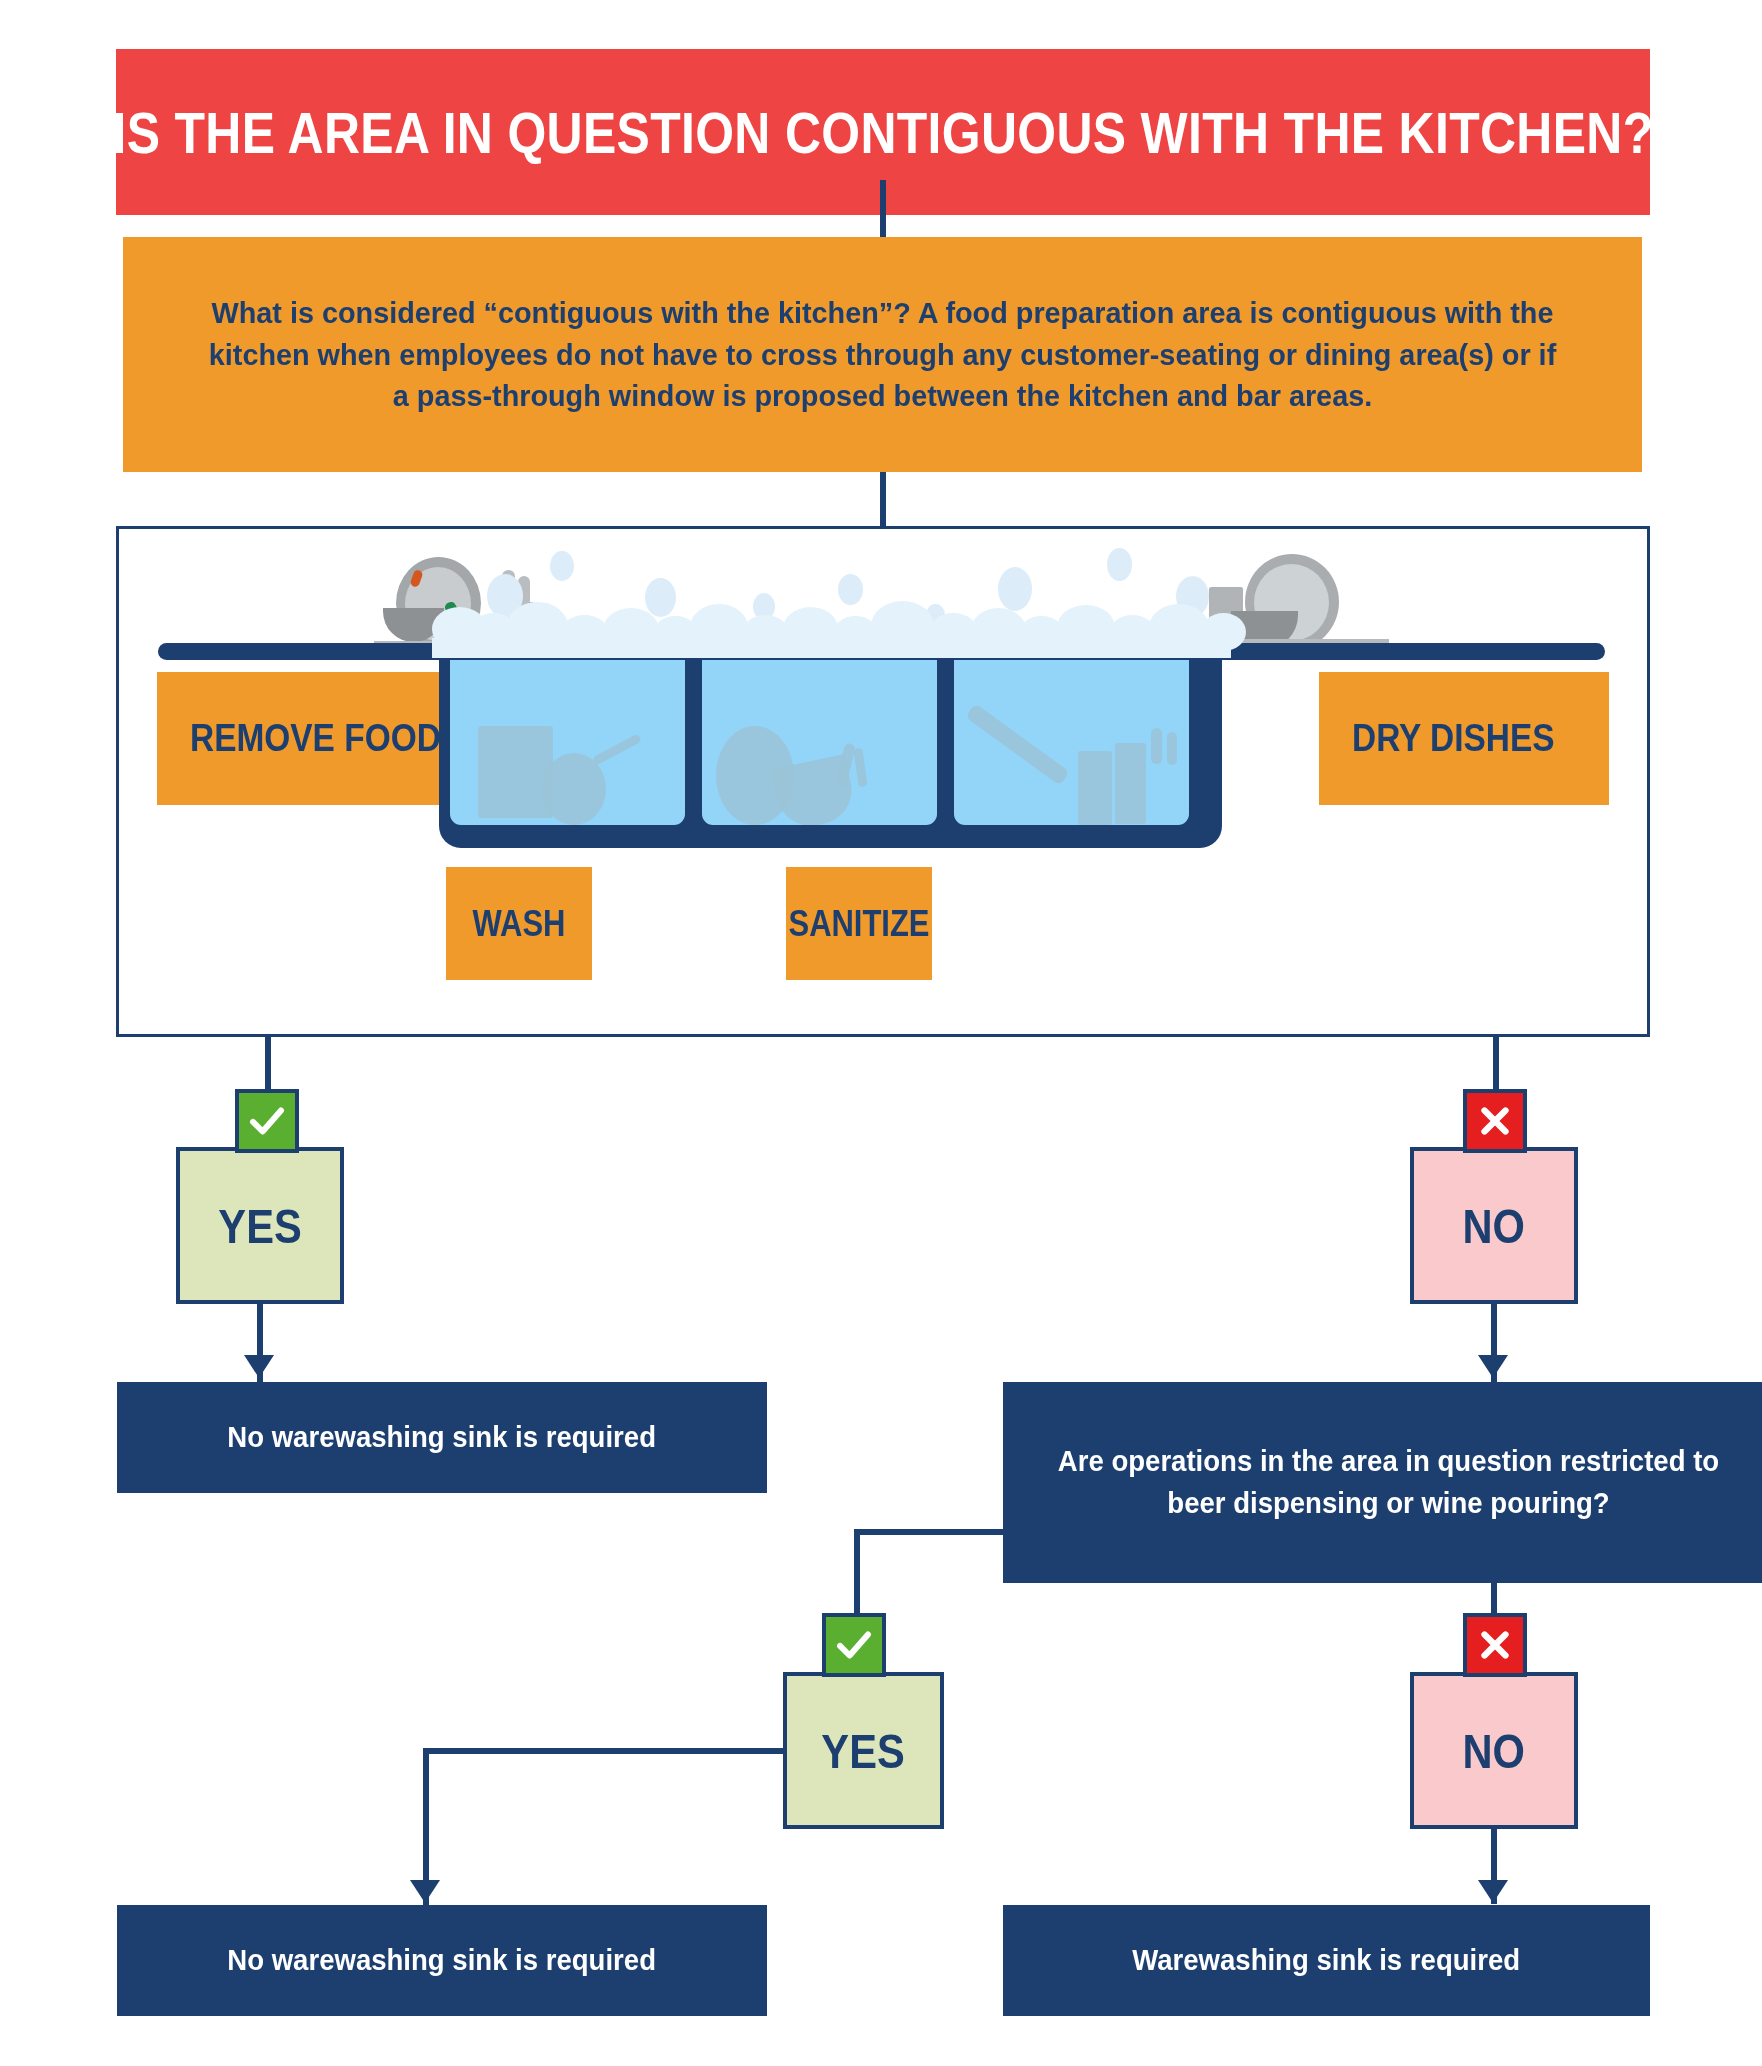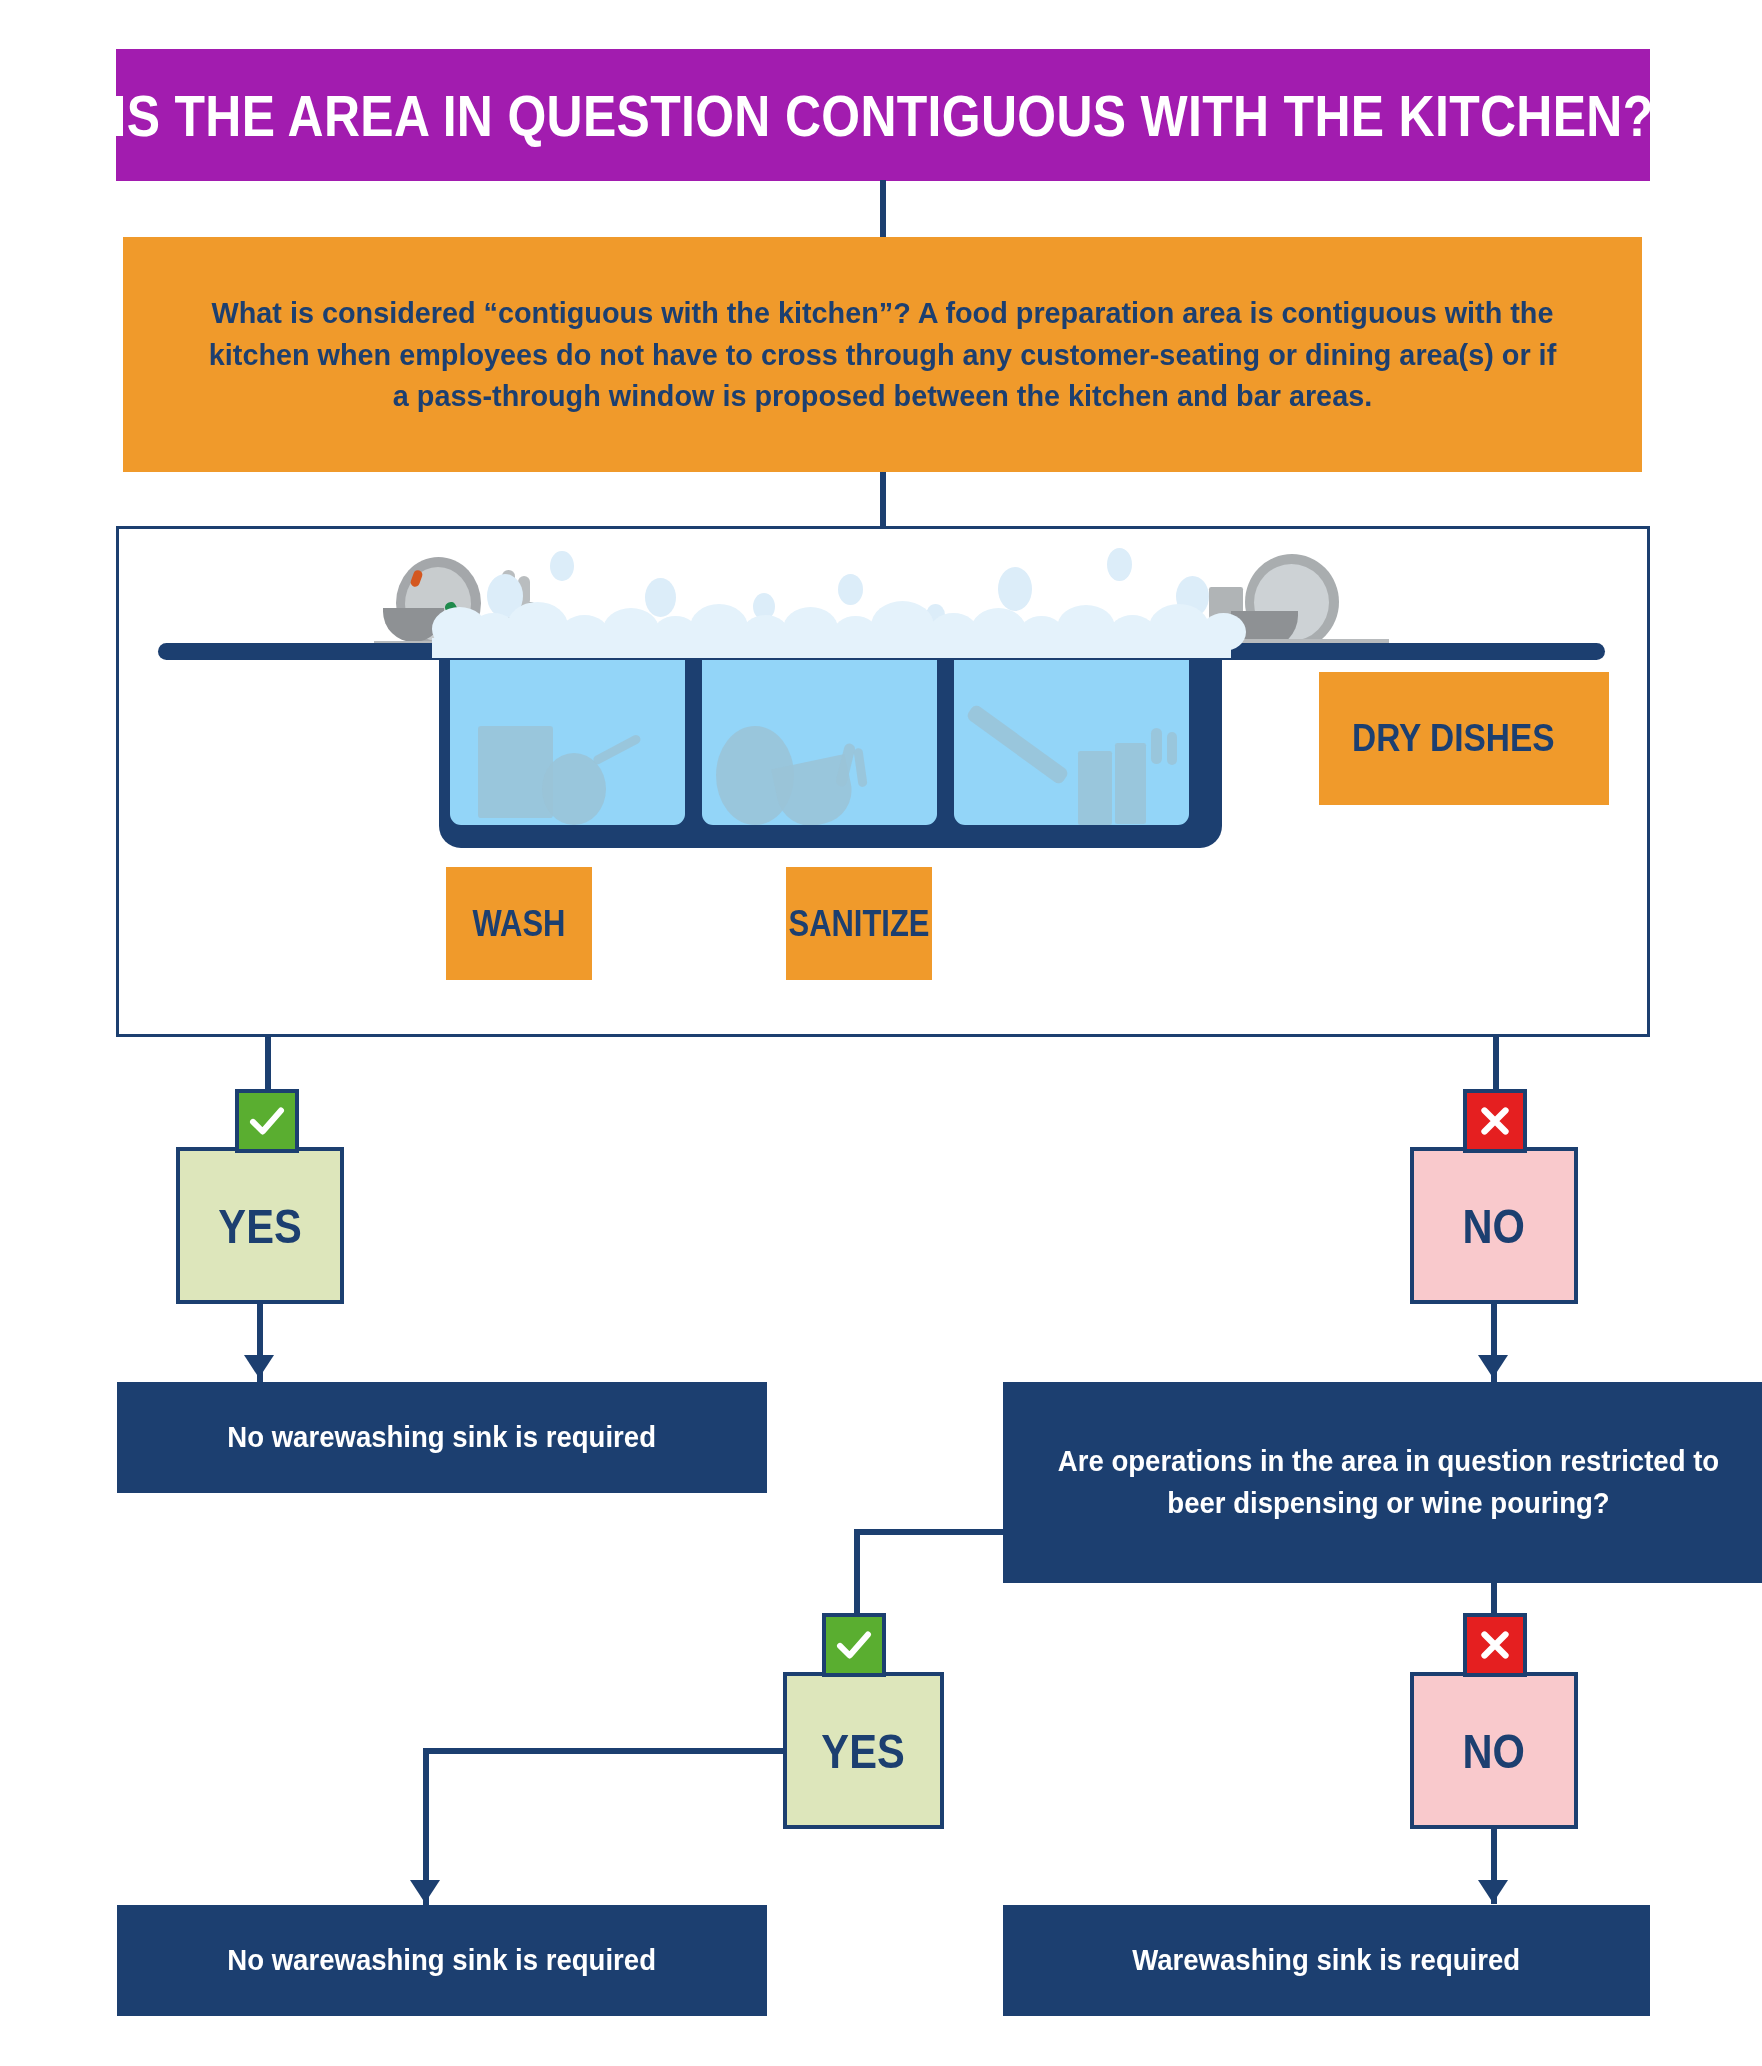--- a/index.html
+++ b/index.html
@@ -14,22 +14,22 @@
     position: relative;
     width: 1762px;
     height: 2066px;
     background: #ffffff;
   }
 
   
   .title-banner {
     position: absolute;
     left: 116px; top: 49px;
-    width: 1534px; height: 132px;
-    background: #a21caf;
+    width: 1534px; height: 166px;
+    background: #ef4444;
     display: flex; align-items: center; justify-content: center;
   }
   .title-text {
     color: #ffffff;
     font-size: 58px;
     font-weight: bold;
     letter-spacing: 0.4px;
     transform: scaleX(0.86);
     transform-origin: center;
     white-space: nowrap;
@@ -306,20 +306,23 @@
         <div class="bubble" style="left:497px; top:39px; width:49px; height:39px;"></div>
         <div class="bubble" style="left:539px; top:34px; width:55px; height:44px;"></div>
         <div class="bubble" style="left:587px; top:42px; width:45px; height:36px;"></div>
         <div class="bubble" style="left:625px; top:31px; width:58px; height:45px;"></div>
         <div class="bubble" style="left:677px; top:41px; width:47px; height:38px;"></div>
         <div class="bubble" style="left:717px; top:30px; width:60px; height:47px;"></div>
         <div class="bubble" style="left:769px; top:39px; width:45px; height:38px;"></div>
         <div class="bubble" style="left:0px; top:64px; width:799px; height:20.4px; border-radius:0;"></div>
       </div>
 
+      <div class="end-label left">
+        <span>REMOVE FOOD</span>
+      </div>
       <div class="end-label right">
         <span>DRY DISHES</span>
       </div>
 
       <div class="step-box s1">
         <span>WASH</span>
       </div>
       <div class="step-box s3">
         <span>SANITIZE</span>
       </div>

